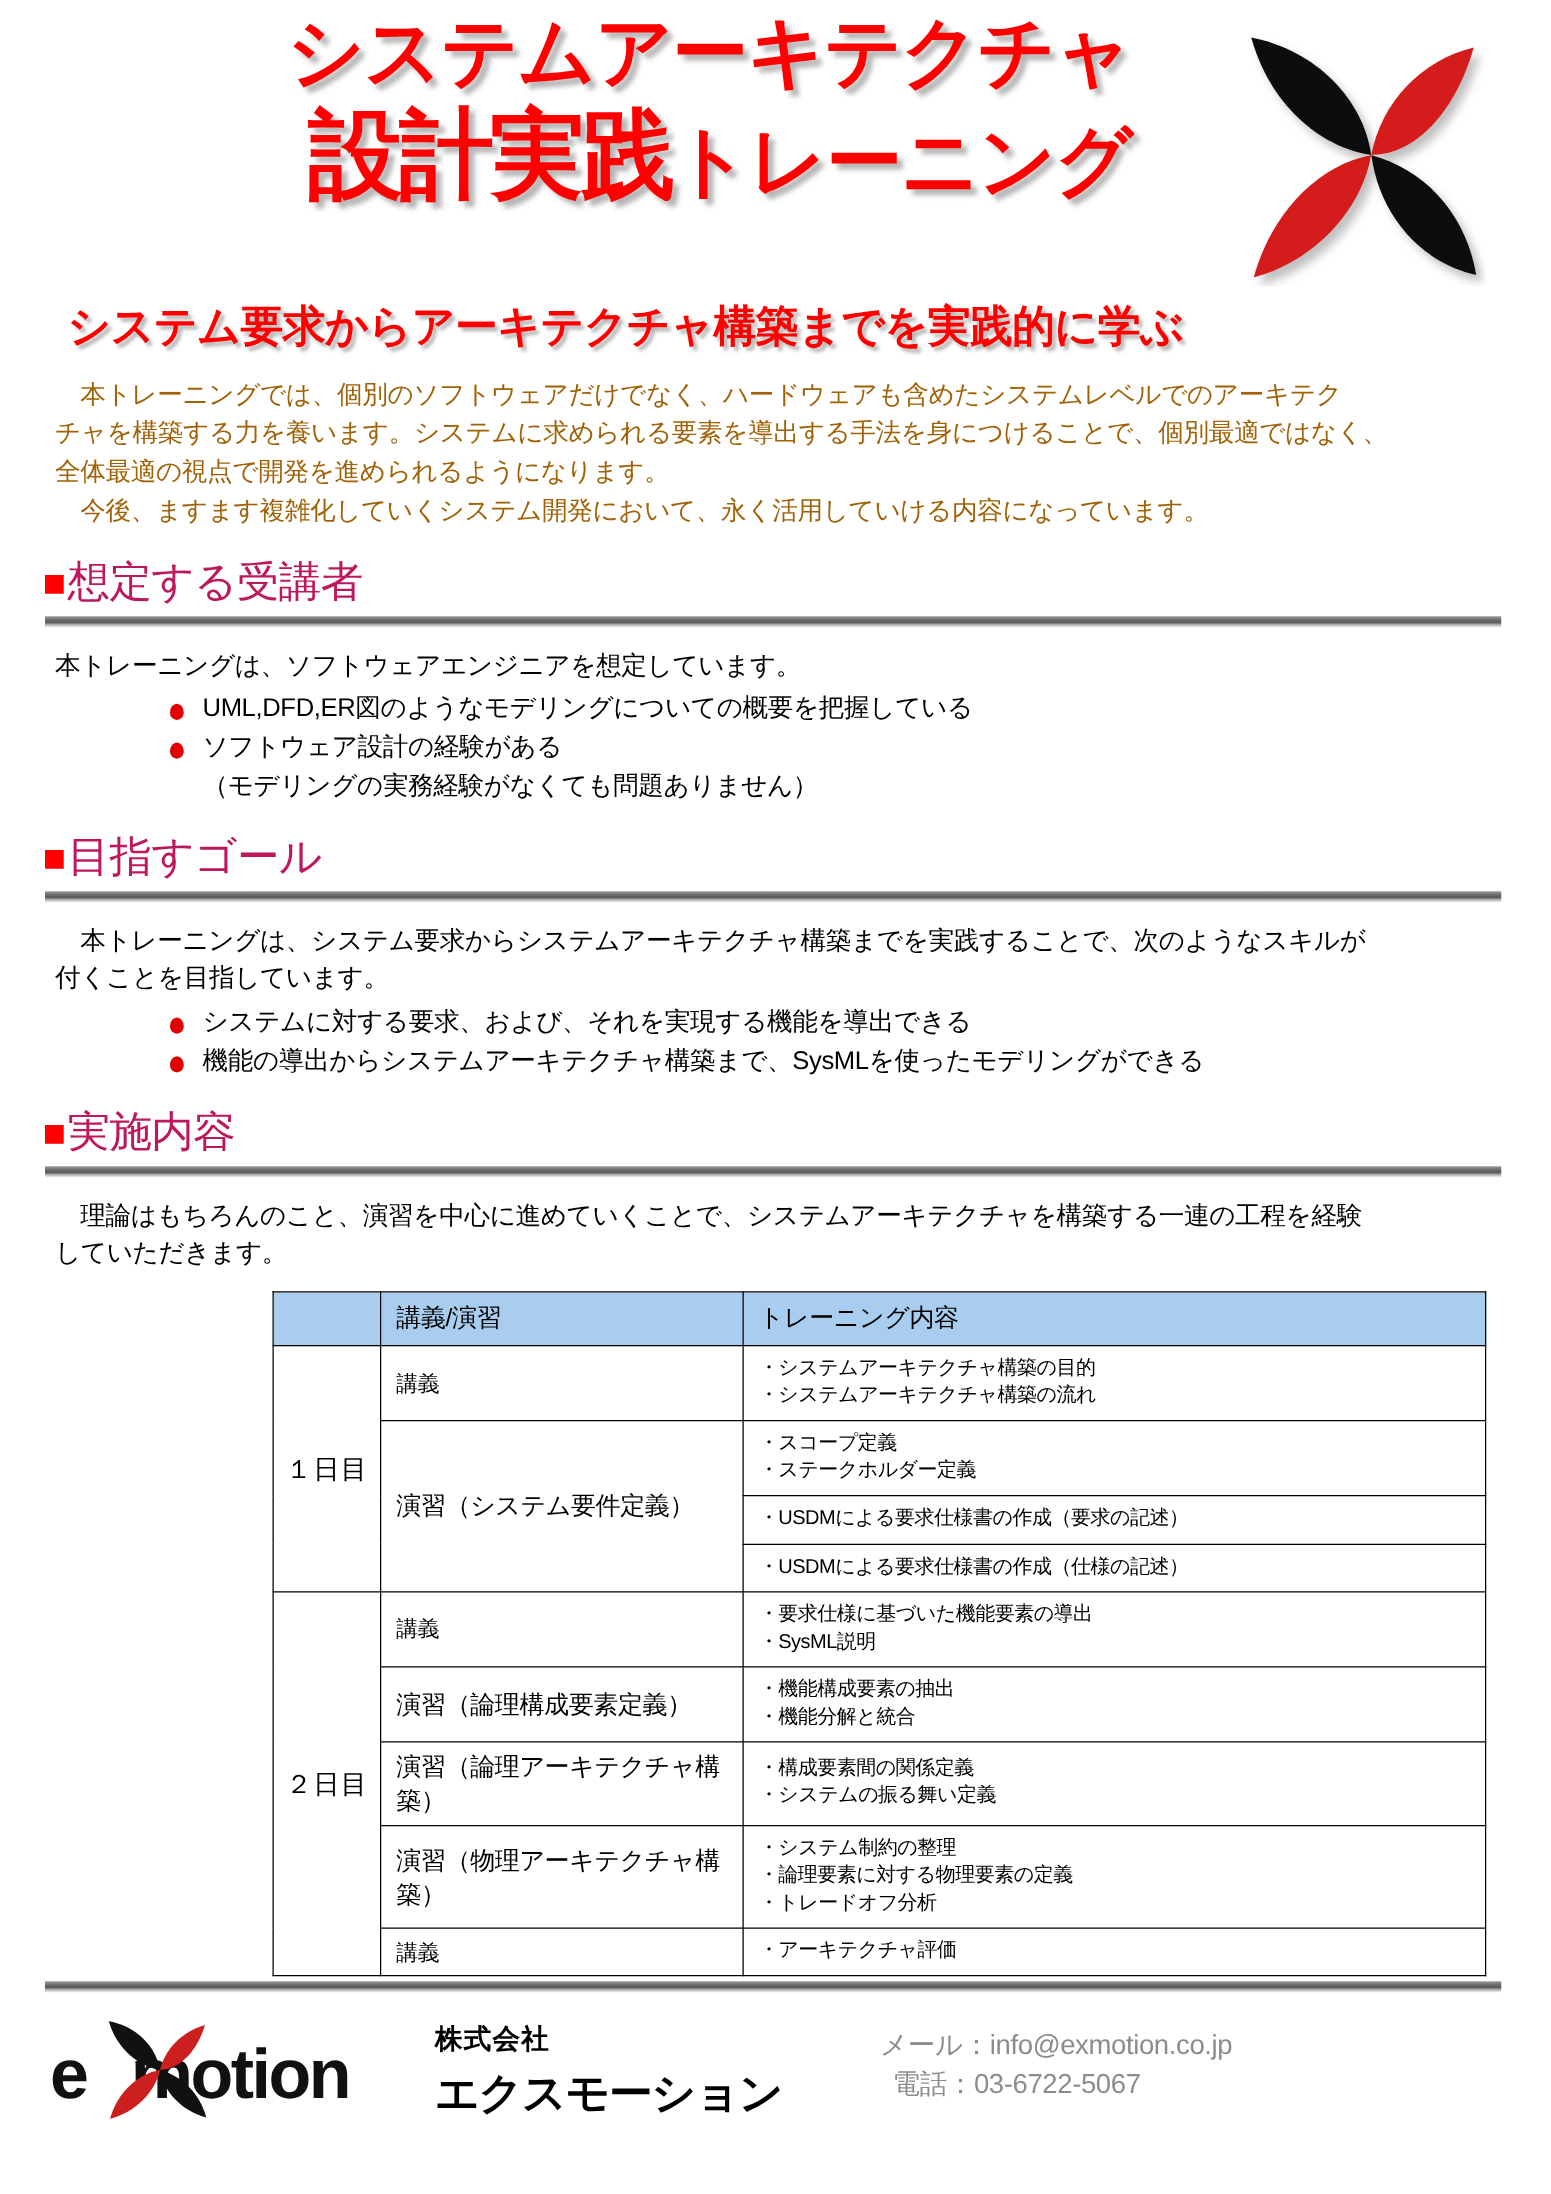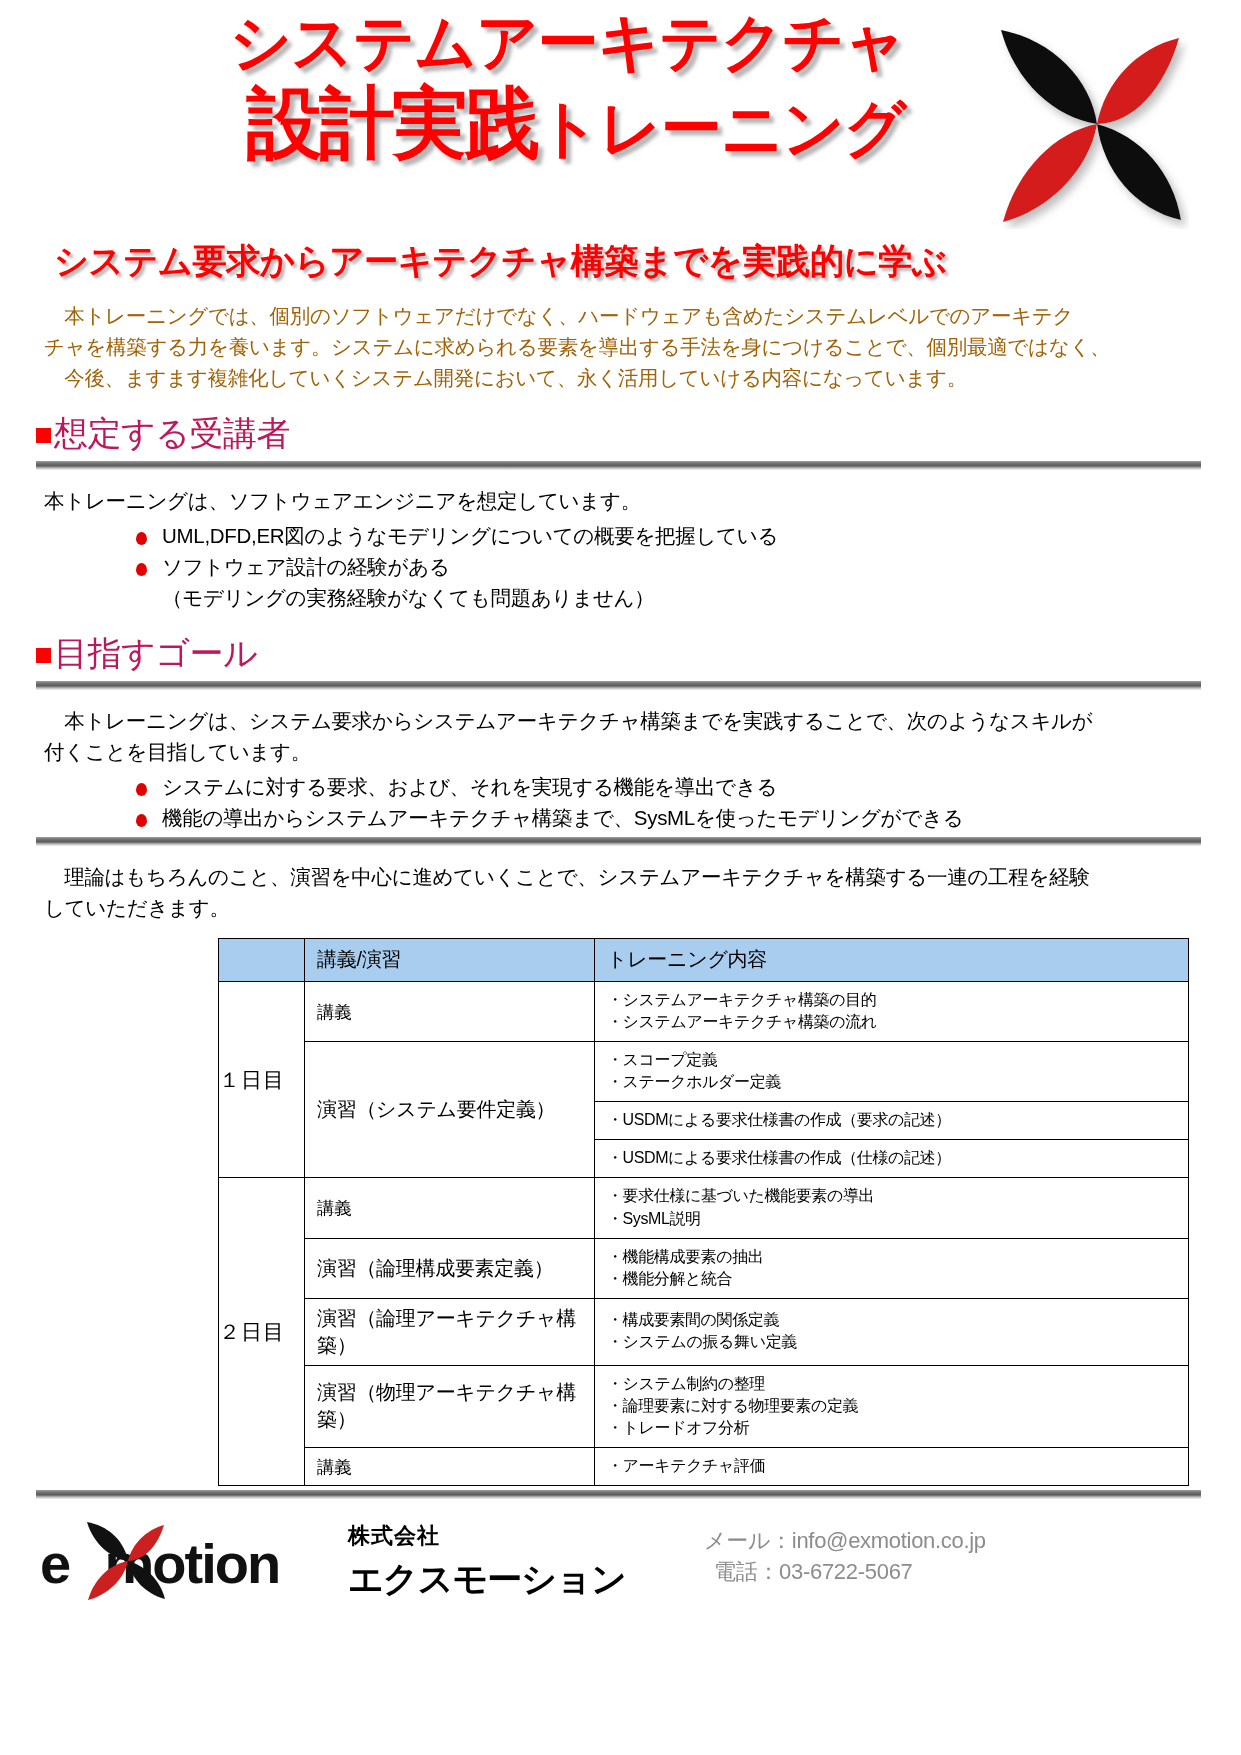--- a/index.html
+++ b/index.html
@@ -192,20 +192,21 @@
     padding: 7px 10px 8px 12px;
     height: 40px;
     letter-spacing: -0.3px;
   }
 
   table.schedule col.c-day   { width: 86px; }
   table.schedule col.c-type  { width: 290px; }
   table.schedule col.c-cont  { width: 594px; }
 
   td.day-cell {
+    text-align: center;
     font-size: 21px;
     letter-spacing: 1px;
   }
 
   td.type-cell {
     font-size: 17.5px;
     padding: 6px 10px 6px 12px;
     letter-spacing: -0.3px;
   }
   td.type-cell.lg { font-size: 20px; }
@@ -317,20 +318,21 @@
 
         <path d="M188 196 C 142 186, 110 146, 104 100 C 148 112, 180 148, 188 196 Z" fill="#111111"></path>
       </g>
     </svg>
 
   </div>
 
   <div class="intro">
     <p>　本トレーニングでは、個別のソフトウェアだけでなく、ハードウェアも含めたシステムレベルでのアーキテク</p>
     <p>チャを構築する力を養います。システムに求められる要素を導出する手法を身につけることで、個別最適ではなく、</p>
+    <p>全体最適の視点で開発を進められるようになります。</p>
     <p>　今後、ますます複雑化していくシステム開発において、永く活用していける内容になっています。</p>
   </div>
 
   <div class="section-head">
     <span class="sq"></span><span class="lbl">想定する受講者</span>
   </div>
   <div class="rule"></div>
 
   <div class="body-block">
     <p>本トレーニングは、ソフトウェアエンジニアを想定しています。</p>
@@ -348,20 +350,23 @@
 
   <div class="body-block">
     <p>　本トレーニングは、システム要求からシステムアーキテクチャ構築までを実践することで、次のようなスキルが</p>
     <p>付くことを目指しています。</p>
     <ul class="red-bullets">
       <li>システムに対する要求、および、それを実現する機能を導出できる</li>
       <li>機能の導出からシステムアーキテクチャ構築まで、SysMLを使ったモデリングができる</li>
     </ul>
   </div>
 
+  <div class="section-head">
+    <span class="sq"></span><span class="lbl">実施内容</span>
+  </div>
   <div class="rule"></div>
 
   <div class="body-block">
     <p>　理論はもちろんのこと、演習を中心に進めていくことで、システムアーキテクチャを構築する一連の工程を経験</p>
     <p>していただきます。</p>
   </div>
 
   <div class="table-wrap">
     <table class="schedule">
       <colgroup>

